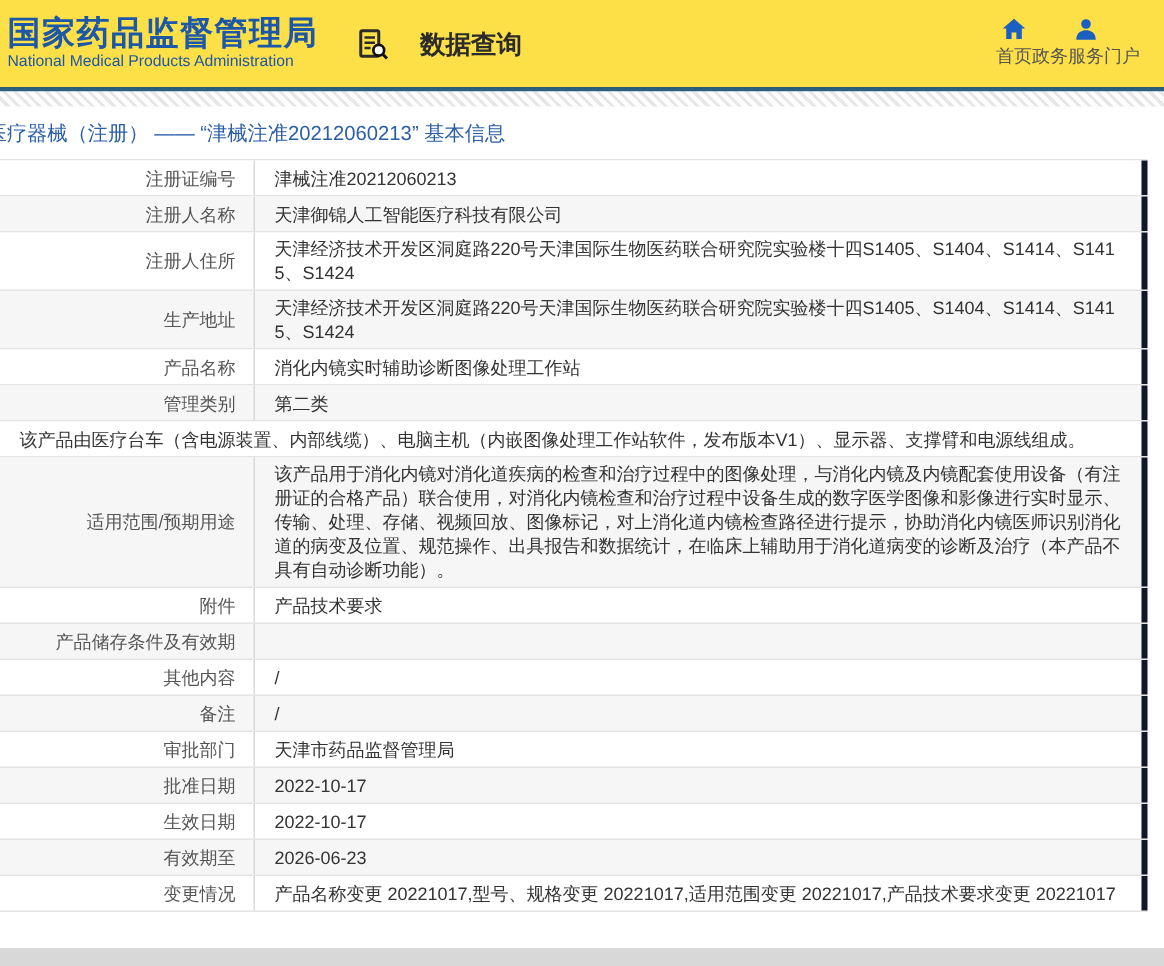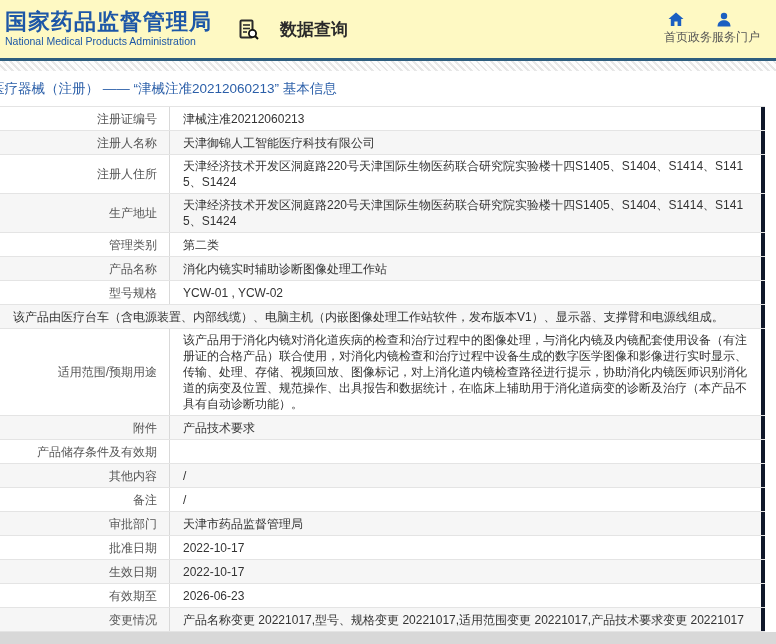--- a/index.html
+++ b/index.html
@@ -3,21 +3,21 @@
 <meta charset="utf-8">
 <style>
   * { box-sizing: border-box; margin: 0; padding: 0; }
   html,body { width: 776px; height: 644px; }
   body {
     position: relative; overflow: hidden; background: #ffffff;
     font-family: "Liberation Sans", "DejaVu Sans", sans-serif;
     color: #333;
   }
   
-  .header { height: 58px; display: flex; align-items: center; background: #fef9c3; }
+  .header { height: 58px; display: flex; align-items: center; background: #fde047; }
   .logo { margin-left: 5px; line-height: 1.1; }
   .logo-title { font-size: 22px; font-weight: bold; color: #1d57a7; letter-spacing: 1px; }
   .logo-sub { font-size: 10.5px; color: #1d57a7; margin-top: 2px; }
   .data-query { display: flex; align-items: center; gap: 21px; margin-left: 26px; }
   .data-query-text { font-size: 17px; font-weight: bold; color: #2b2b2b; }
   .nav { margin-left: auto; margin-right: 16px; display: flex; }
   .nav-item { display: flex; flex-direction: column; align-items: center; gap: 2px; cursor: pointer; }
   .nav-item span.lbl { font-size: 12px; color: #555; }
   
   .rule { height: 3px; background: #2e5e7e; }
@@ -110,30 +110,26 @@
     </div>
     <div class="trow">
       <div class="tlabel">注册人住所</div>
       <div class="tvalue">天津经济技术开发区洞庭路220号天津国际生物医药联合研究院实验楼十四S1405、S1404、S1414、S1415、S1424</div>
     </div>
     <div class="trow">
       <div class="tlabel">生产地址</div>
       <div class="tvalue">天津经济技术开发区洞庭路220号天津国际生物医药联合研究院实验楼十四S1405、S1404、S1414、S1415、S1424</div>
     </div>
     <div class="trow">
-      <div class="tlabel">管理类别</div>
-      <div class="tvalue">第二类</div>
-    </div>
-    <div class="trow">
       <div class="tlabel">产品名称</div>
       <div class="tvalue">消化内镜实时辅助诊断图像处理工作站</div>
     </div>
     <div class="trow">
-      <div class="tlabel">型号规格</div>
-      <div class="tvalue">YCW-01 , YCW-02</div>
+      <div class="tlabel">管理类别</div>
+      <div class="tvalue">第二类</div>
     </div>
     <div class="trow">
       <div class="tvalue">该产品由医疗台车（含电源装置、内部线缆）、电脑主机（内嵌图像处理工作站软件，发布版本V1）、显示器、支撑臂和电源线组成。</div>
     </div>
     <div class="trow">
       <div class="tlabel">适用范围/预期用途</div>
       <div class="tvalue">该产品用于消化内镜对消化道疾病的检查和治疗过程中的图像处理，与消化内镜及内镜配套使用设备（有注册证的合格产品）联合使用，对消化内镜检查和治疗过程中设备生成的数字医学图像和影像进行实时显示、传输、处理、存储、视频回放、图像标记，对上消化道内镜检查路径进行提示，协助消化内镜医师识别消化道的病变及位置、规范操作、出具报告和数据统计，在临床上辅助用于消化道病变的诊断及治疗（本产品不具有自动诊断功能）。</div>
     </div>
     <div class="trow">
       <div class="tlabel">附件</div>

